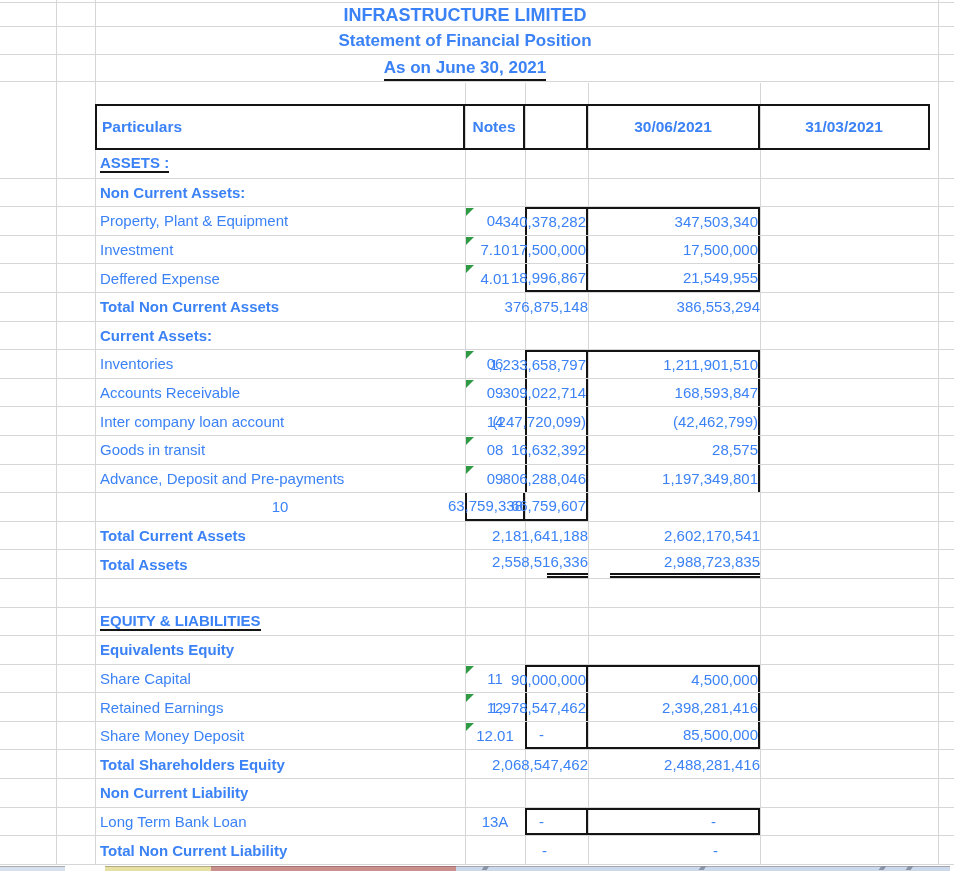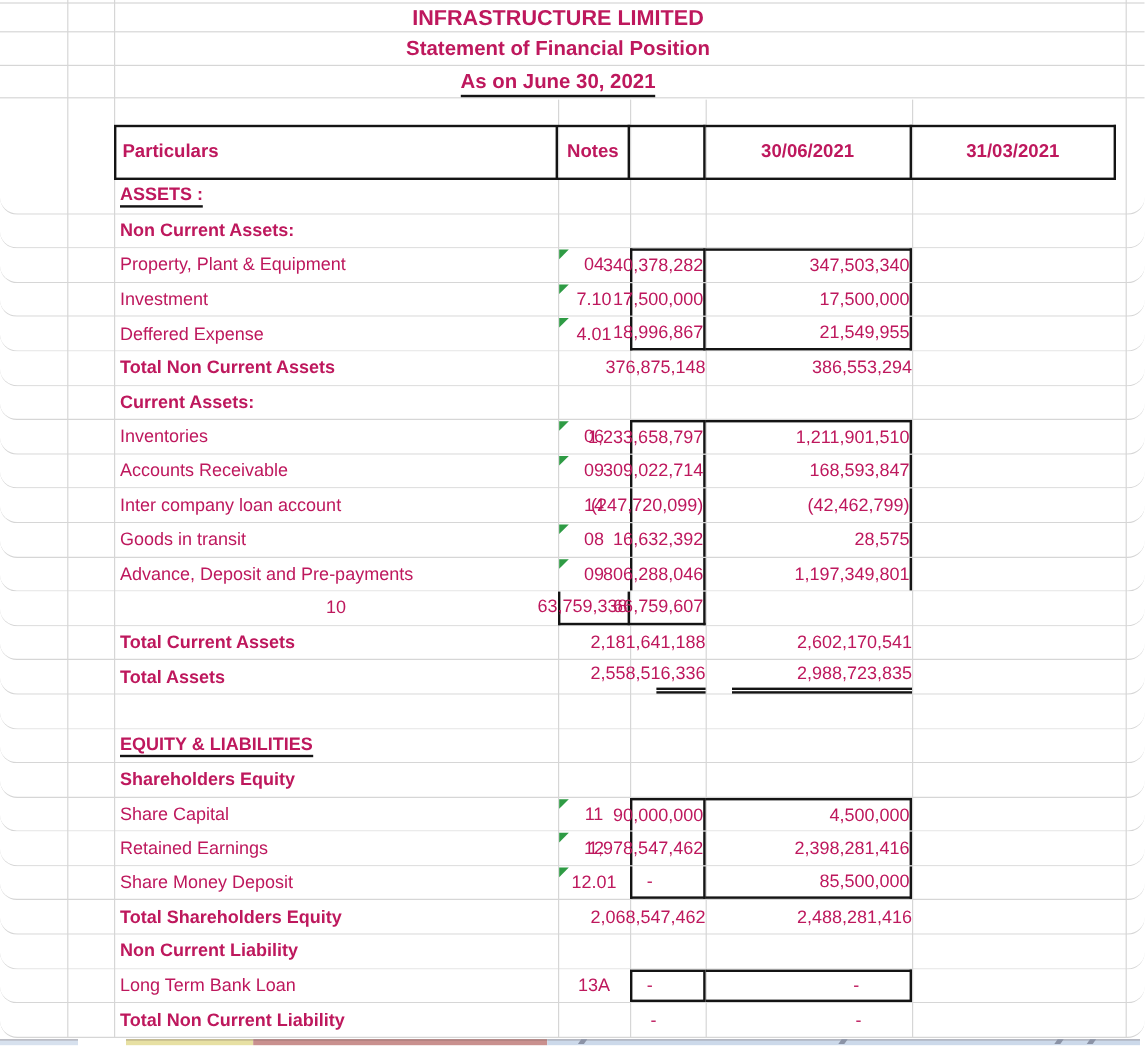--- a/index.html
+++ b/index.html
@@ -2,29 +2,28 @@
 <html><head>
 <meta charset="utf-8">
 <style>
   * { box-sizing: border-box; margin: 0; padding: 0; }
   body { background: #fff; }
   .sheet {
     position: relative;
     width: 954px; height: 872px;
     background: #fff;
     font-family: "Liberation Sans", sans-serif;
-    color: #be185d;
+    color: #3b82f6;
     overflow: hidden;
   }
   .vline { position: absolute; width: 1px; background: #d6d6d6; z-index: 0; }
   .trow {
     position: relative; z-index: 1;
     display: grid;
     grid-template-columns: 95px 370px 60px 63px 172px 170px 24px;
-    border-radius: 19px;
   }
   .title-row {
     position: relative; z-index: 1;
     display: block; text-align: center;
     padding-right: 24px;
     border-bottom: 1px solid #d6d6d6;
     font-weight: bold;
   }
   .t1 { height: 25px; line-height: 24px; font-size: 18px; margin-top: 2px; border-top: 1px solid #d6d6d6; }
   .t2 { height: 28px; line-height: 28px; font-size: 17px; }
@@ -288,21 +287,21 @@
           <span>EQUITY &amp; LIABILITIES</span>
         </div>
         <div class="cell note"></div>
         <div class="cell val v1"></div>
         <div class="cell val v2"></div>
         <div class="cell mr"></div>
       </div>
       <div class="trow body subheader">
         <div class="cell ml"></div>
         <div class="cell part">
-          <span>Shareholders Equity</span>
+          <span>Equivalents Equity</span>
         </div>
         <div class="cell note"></div>
         <div class="cell val v1"></div>
         <div class="cell val v2"></div>
         <div class="cell mr"></div>
       </div>
       <div class="trow body item box-top">
         <div class="cell ml"></div>
         <div class="cell part">
           <span>Share Capital</span>

